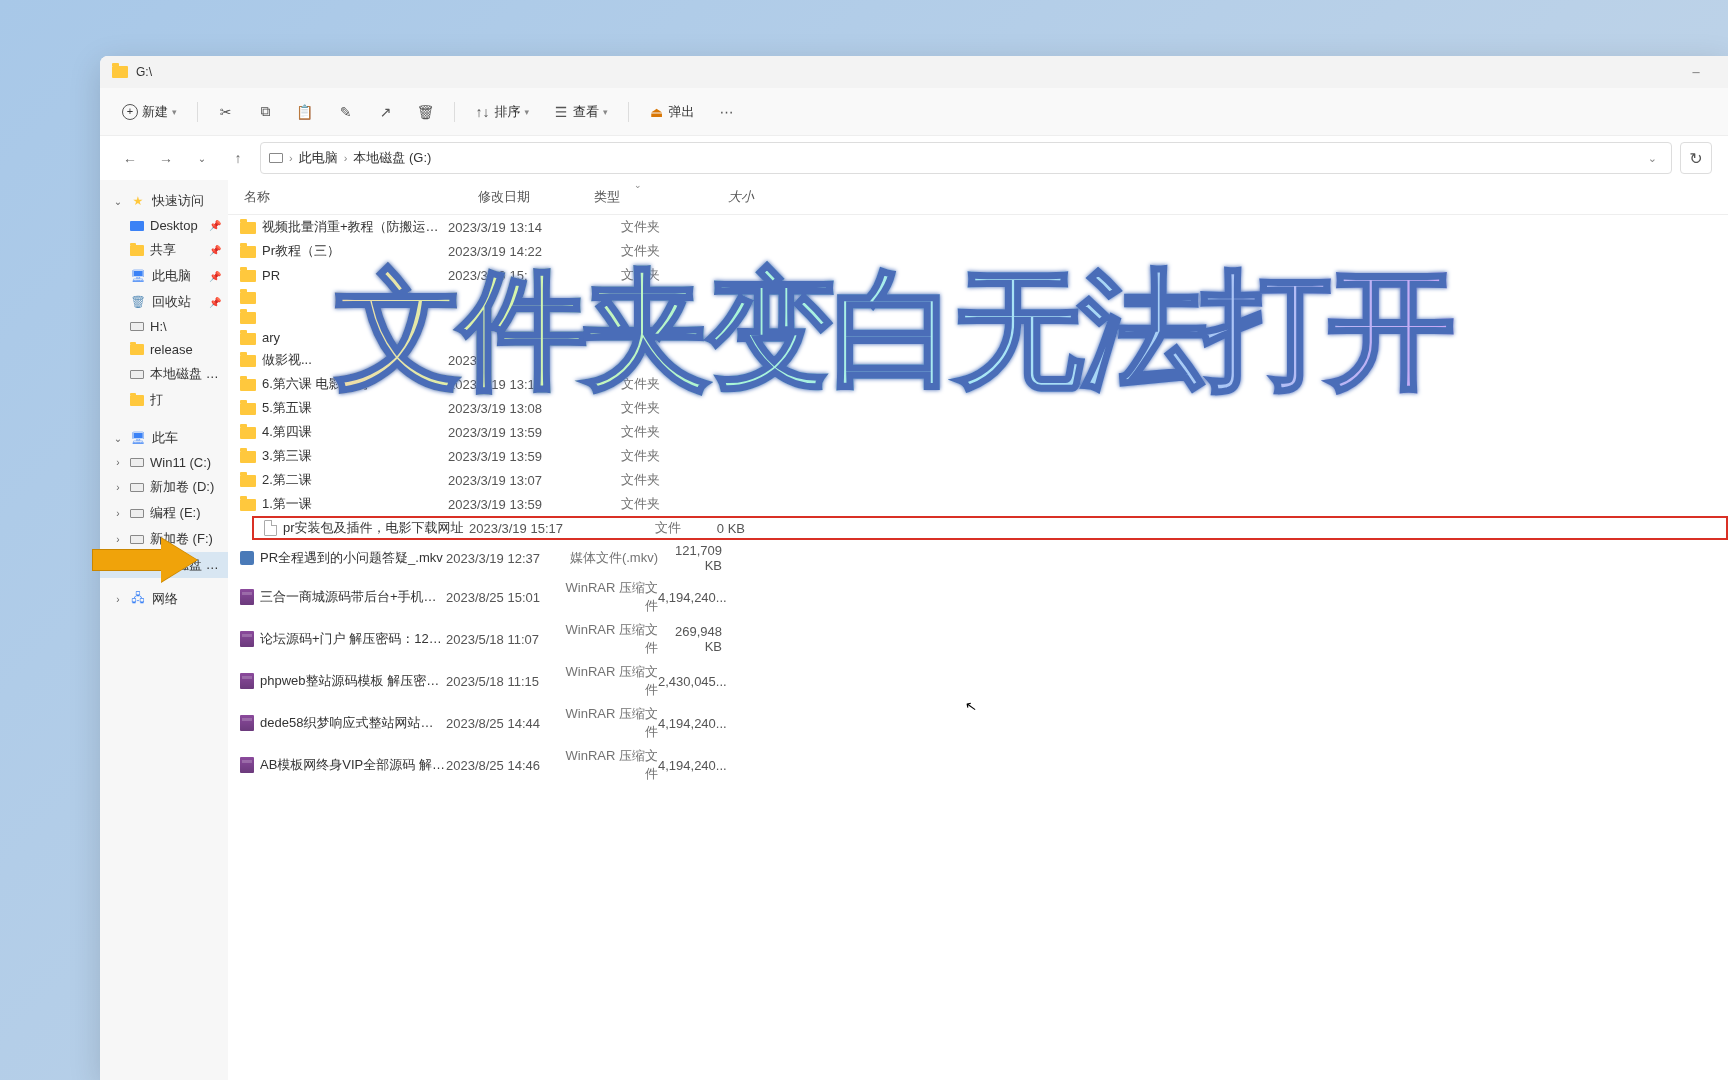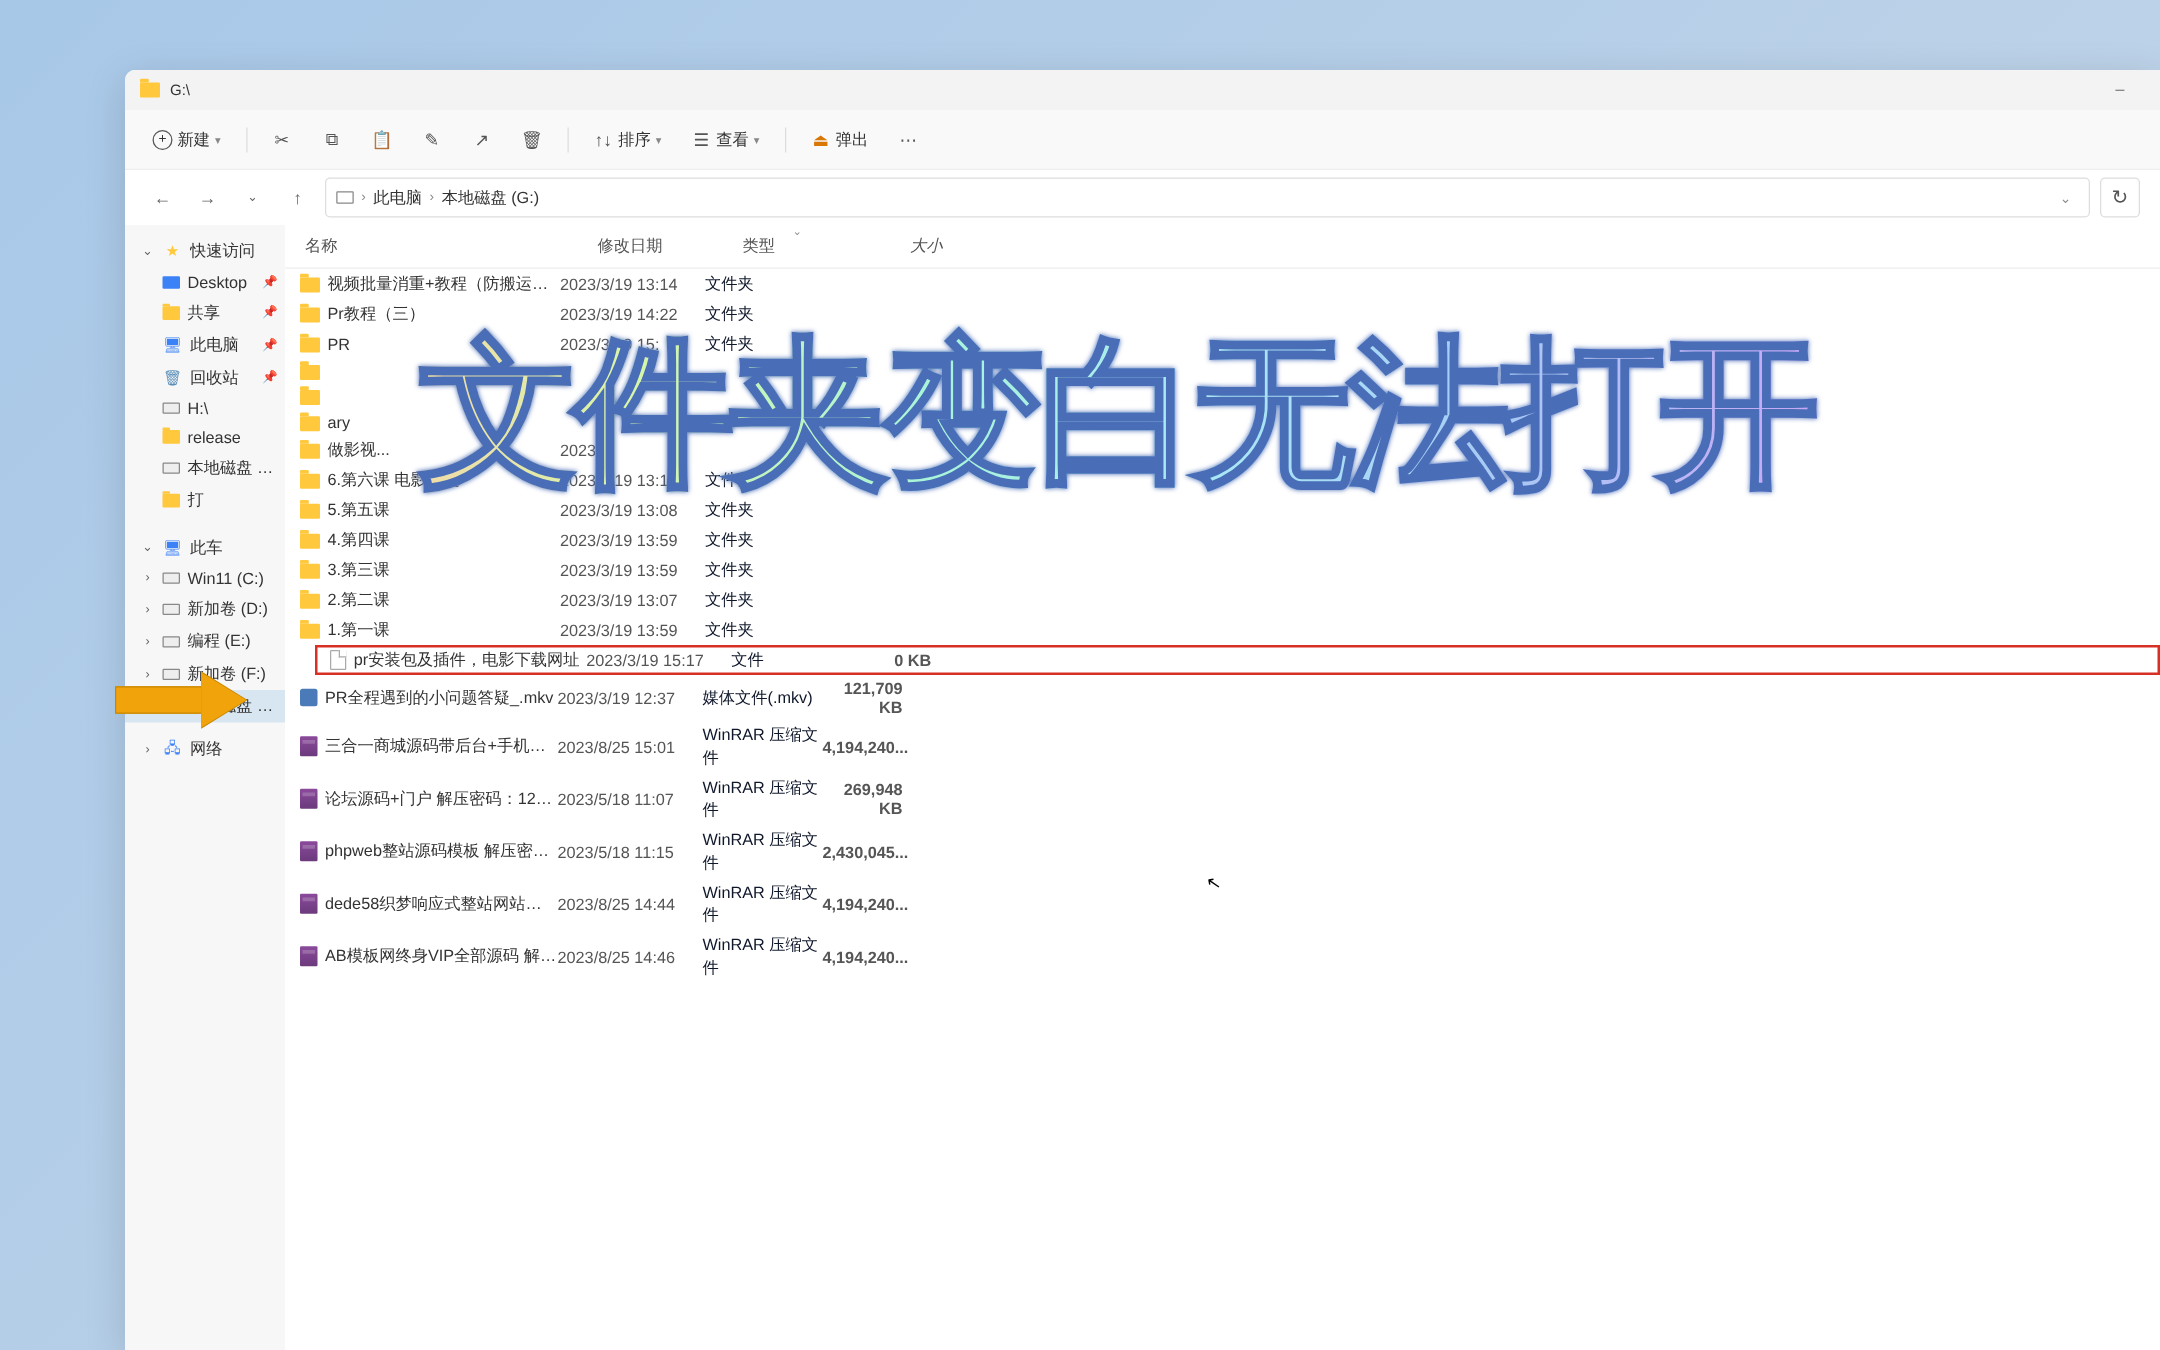--- a/index.html
+++ b/index.html
@@ -54,22 +54,22 @@
 .file-icon { width: 18px; height: 18px; margin-right: 6px; display: flex; align-items: center; justify-content: center; flex-shrink:0;}
 .file-icon.folder-ic { width:16px; height:12px; background:#ffc83d; border-radius:1px; position:relative; margin-top:2px;}
 .file-icon.folder-ic::before { content:""; position:absolute; top:-3px; left:0; width:7px; height:3px; background:#ffc83d; border-radius:1px 1px 0 0;}
 .file-icon.file-ic { width:13px; height:16px; border:1px solid #aaa; border-radius:1px; background:#fff; position:relative;}
 .file-icon.file-ic::before { content:""; position:absolute; top:-1px; right:-1px; width:5px; height:5px; background:#fff; border-left:1px solid #aaa; border-bottom:1px solid #aaa;}
 .file-icon.mkv-ic { width:14px; height:14px; background:#4a7ab8; border-radius:2px;}
 .file-icon.rar-ic { width:14px; height:16px; background:linear-gradient(#8b4a9c,#6b3a7c); border-radius:1px; position:relative;}
 .file-icon.rar-ic::after{content:""; position:absolute; top:3px; left:2px; right:2px; height:3px; background:#fff3;}
 .fname { width: 186px; overflow: hidden; text-overflow: ellipsis; white-space: nowrap; }
 .fdate { width: 116px; color: #555; }
-.ftype { width: 96px; color: #0f172a; }
-.fsize { width: 64px; text-align: right; color: #555; font-weight: bold; }
+.ftype { width: 96px; color: #737373; text-align: right; }
+.fsize { width: 64px; text-align: right; color: #555; }
 .overlay-text { position: absolute; top: 245px; left: 108px; right: 50px; font-size: 128px; font-weight: 900; font-family: "Microsoft YaHei", sans-serif; letter-spacing: -4px; text-align: center; white-space: nowrap;
   background: linear-gradient(90deg, #f8b5c8 0%, #f5d5a8 12%, #d8f5a8 25%, #a8f5d8 40%, #a8e8f5 55%, #a8c8f5 70%, #c8a8f5 85%, #f5a8e8 100%);
   -webkit-background-clip: text; background-clip: text; color: transparent;
   -webkit-text-stroke: 3px #4a6db8;
   pointer-events: none; z-index: 100;
   filter: drop-shadow(0 0 2px #4a6db8);
 }
 .arrow-annot { position: absolute; left: 92px; top: 538px; z-index: 90; }
 .arrow-shape { width: 120px; height: 44px; position: relative; }
 .arrow-shaft { position:absolute; left:0; top:11px; width:70px; height:22px; background:#f0a30a; border:1px solid #c98600;}

